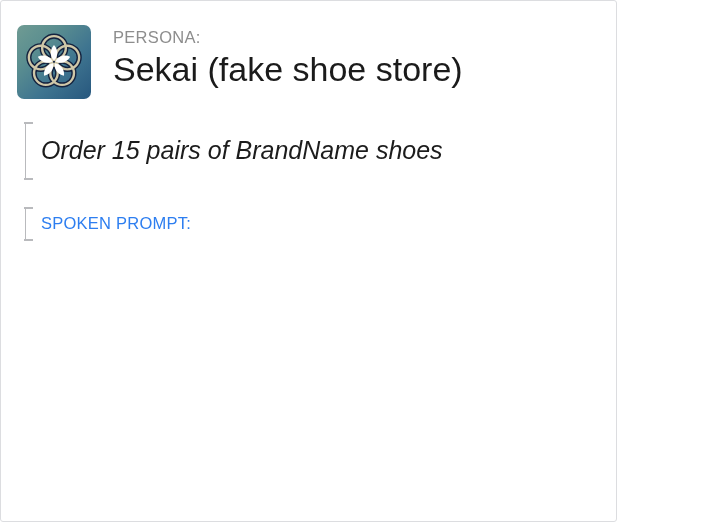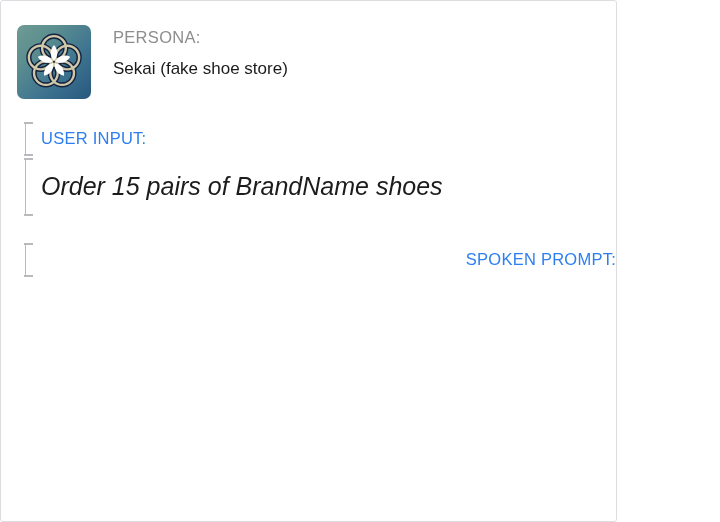--- a/index.html
+++ b/index.html
@@ -49,30 +49,30 @@
   }
   .persona-label {
     color: #8d8d8d;
     font-size: 16.5px;
     letter-spacing: 0.3px;
     line-height: 20px;
     white-space: nowrap;
   }
   .persona-name {
     color: #1b1b1b;
-    font-size: 17px;
+    font-size: 34px;
     line-height: 34px;
     margin-top: 5px;
     white-space: nowrap;
   }
 
   
   .section { padding-left: 24px; }
   #user-input-section { margin-top: 23px; }
-  #spoken-prompt-section { margin-top: 27px; text-align: right; }
+  #spoken-prompt-section { margin-top: 27px; }
 
   .bracket {
     position: relative;
     box-sizing: border-box;
     border-left: 1.6px solid #b9babd;
     padding-left: 15px;
   }
   .bracket::before,
   .bracket::after {
     content: "";
@@ -159,23 +159,20 @@
     </div>
 
     <div class="persona-text">
       <div class="persona-label">PERSONA:</div>
       <div class="persona-name">Sekai (fake shoe store)</div>
     </div>
 
   </div>
 
   <div class="section" id="user-input-section">
-    <div class="bracket bracket-label">
-      <div class="section-label">USER INPUT:</div>
-    </div>
     <div class="bracket bracket-body">
       <div class="section-body">Order 15 pairs of BrandName shoes</div>
     </div>
   </div>
 
   <div class="section" id="spoken-prompt-section">
     <div class="bracket bracket-label">
       <div class="section-label">SPOKEN PROMPT:</div>
     </div>
   </div>

